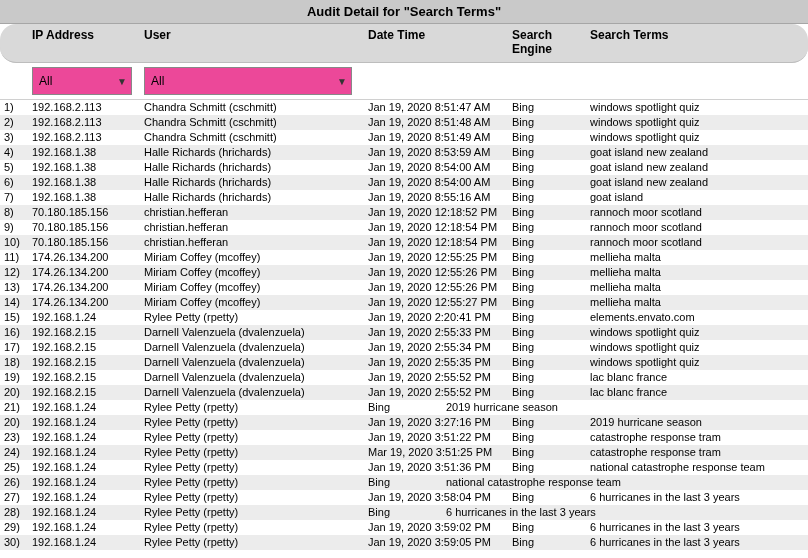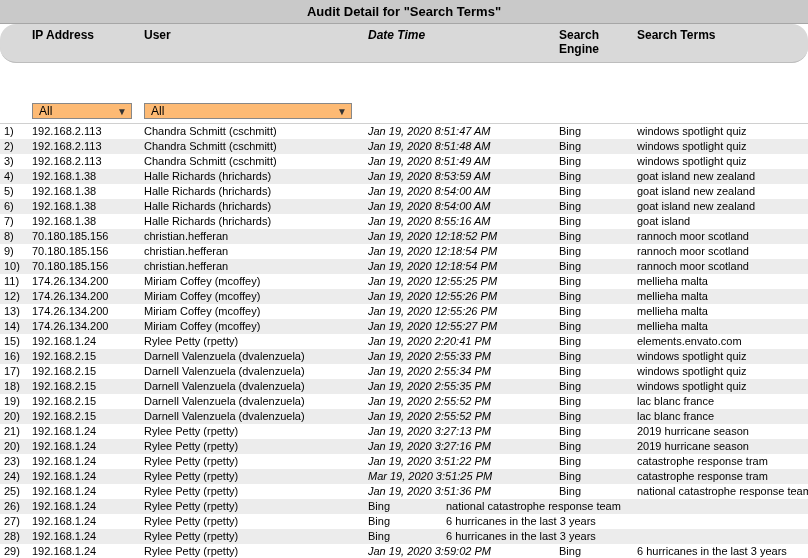--- a/index.html
+++ b/index.html
@@ -27,43 +27,42 @@
     display: flex;
     align-items: flex-start;
     padding: 4px 0 6px 0;
     font-weight: bold;
     font-size: 12px;
     border-radius: 16px;
   }
   .col-num   { width: 28px;  padding-left: 4px; }
   .col-ip    { width: 112px; }
   .col-user  { width: 224px; }
-  .col-dt    { width: 191px; font-style: italic; }
+  .col-dt    { width: 144px; }
   .col-eng   { width: 62px;  }
   .col-terms { flex: 1; padding-right: 6px; margin-left: 16px; }
 
   .filter-row {
     display: flex;
     align-items: center;
     padding: 4px 0;
     border-bottom: 1px solid #d0d0d0;
   }
   .filter-row .col-num { }
   .select-wrap {
     display: inline-flex;
     align-items: center;
     justify-content: space-between;
     border: 1px solid #888;
-    background: #fdba74;
-    height: 16px;
+    background: #ec4899;
+    height: 28px;
     box-sizing: border-box;
     padding: 0 4px 0 6px;
     cursor: pointer;
     font-size: 12px;
-    margin-top: 36px;
   }
   .select-wrap.ip   { width: 100px; }
   .select-wrap.user { width: 208px; }
   .select-wrap .arrow {
     font-size: 10px;
     color: #333;
     margin-left: 4px;
   }
 
   .rows {
@@ -279,21 +278,20 @@
       <div class="cell col-ip">192.168.2.15</div>
       <div class="cell col-user">Darnell Valenzuela (dvalenzuela)</div>
       <div class="cell col-dt">Jan 19, 2020 2:55:52 PM</div>
       <div class="cell col-eng">Bing</div>
       <div class="cell col-terms">lac blanc france</div>
     </div>
     <div class="row">
       <div class="cell col-num">21)</div>
       <div class="cell col-ip">192.168.1.24</div>
       <div class="cell col-user">Rylee Petty (rpetty)</div>
-      <div class="cell col-dt">Jan 19, 2020 3:27:13 PM</div>
       <div class="cell col-eng">Bing</div>
       <div class="cell col-terms">2019 hurricane season</div>
     </div>
     <div class="row">
       <div class="cell col-num">20)</div>
       <div class="cell col-ip">192.168.1.24</div>
       <div class="cell col-user">Rylee Petty (rpetty)</div>
       <div class="cell col-dt">Jan 19, 2020 3:27:16 PM</div>
       <div class="cell col-eng">Bing</div>
       <div class="cell col-terms">2019 hurricane season</div>
@@ -326,20 +324,21 @@
       <div class="cell col-num">26)</div>
       <div class="cell col-ip">192.168.1.24</div>
       <div class="cell col-user">Rylee Petty (rpetty)</div>
       <div class="cell col-eng">Bing</div>
       <div class="cell col-terms">national catastrophe response team</div>
     </div>
     <div class="row">
       <div class="cell col-num">27)</div>
       <div class="cell col-ip">192.168.1.24</div>
       <div class="cell col-user">Rylee Petty (rpetty)</div>
+      <div class="cell col-dt">Jan 19, 2020 3:58:04 PM</div>
       <div class="cell col-eng">Bing</div>
       <div class="cell col-terms">6 hurricanes in the last 3 years</div>
     </div>
     <div class="row">
       <div class="cell col-num">28)</div>
       <div class="cell col-ip">192.168.1.24</div>
       <div class="cell col-user">Rylee Petty (rpetty)</div>
       <div class="cell col-eng">Bing</div>
       <div class="cell col-terms">6 hurricanes in the last 3 years</div>
     </div>

